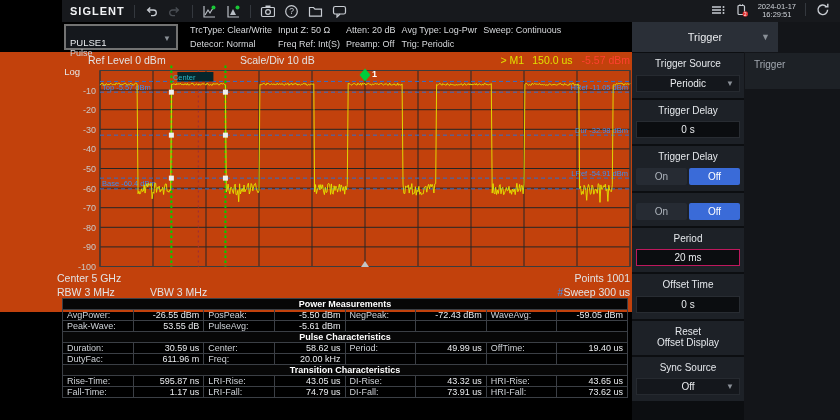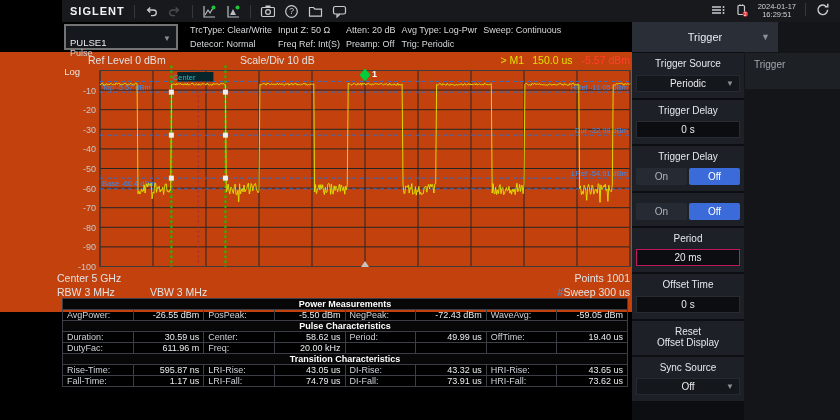--- a/index.html
+++ b/index.html
@@ -269,20 +269,30 @@
             <td class="lbl">AvgPower:</td>
             <td class="val">-26.55 dBm</td>
             <td class="lbl">PosPeak:</td>
             <td class="val">-5.50 dBm</td>
             <td class="lbl">NegPeak:</td>
             <td class="val">-72.43 dBm</td>
             <td class="lbl">WaveAvg:</td>
             <td class="val">-59.05 dBm</td>
           </tr>
           <tr>
+            <td class="lbl">Peak-Wave:</td>
+            <td class="val">53.55 dB</td>
+            <td class="lbl">PulseAvg:</td>
+            <td class="val">-5.61 dBm</td>
+            <td class="lbl"></td>
+            <td class="val"></td>
+            <td class="lbl"></td>
+            <td class="val"></td>
+          </tr>
+          <tr>
             <td colspan="8" class="hdr">Pulse Characteristics</td>
           </tr>
           <tr>
             <td class="lbl">Duration:</td>
             <td class="val">30.59 us</td>
             <td class="lbl">Center:</td>
             <td class="val">58.62 us</td>
             <td class="lbl">Period:</td>
             <td class="val">49.99 us</td>
             <td class="lbl">OffTime:</td>

